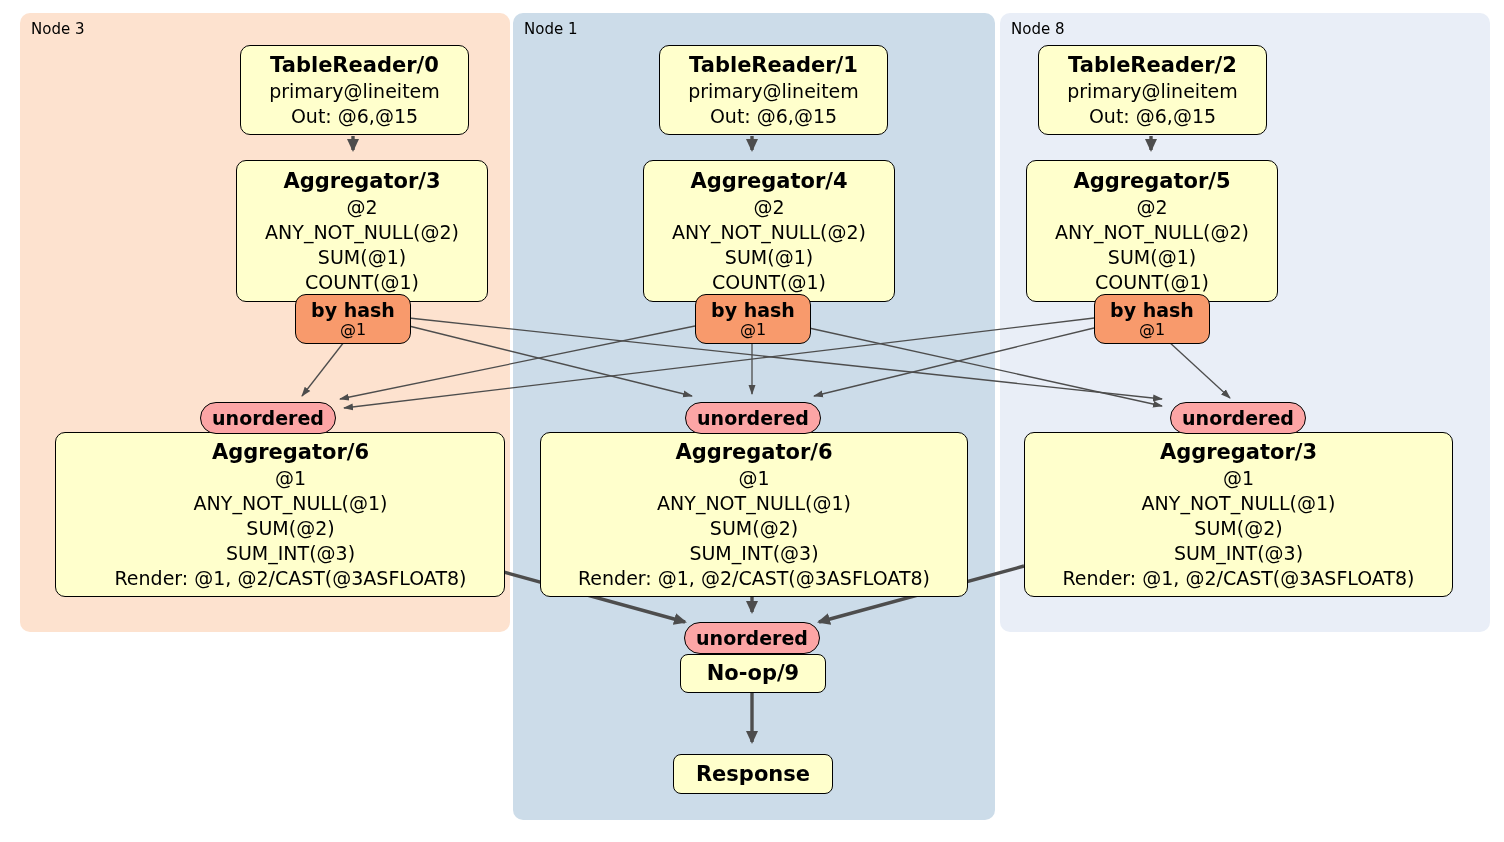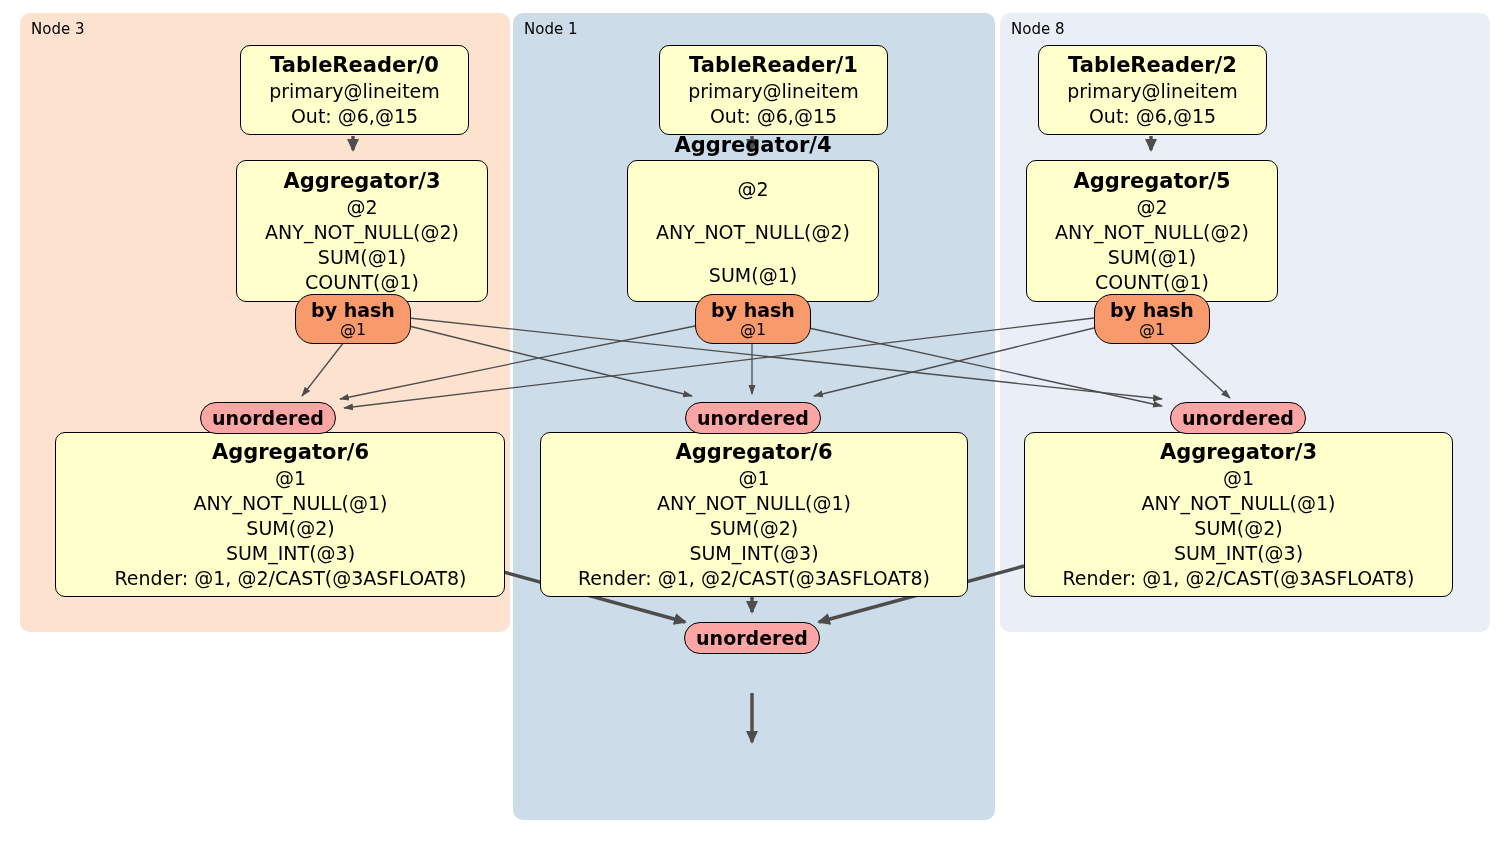--- a/index.html
+++ b/index.html
@@ -19,21 +19,21 @@
 
   .opbox{
     position:absolute;background:#ffffcc;border:1.6px solid #000;border-radius:10px;
     display:flex;flex-direction:column;justify-content:center;align-items:center;
     text-align:center;z-index:2;color:#000;
   }
   .op-title{font-weight:bold;font-size:21px;line-height:27px;white-space:nowrap;text-align:center;}
   .op-line{font-size:19px;line-height:25px;white-space:nowrap;}
 
   .router{
-    position:absolute;background:#f89a6c;border:1.6px solid #000;border-radius:18px;
+    position:absolute;background:#f89a6c;border:1.6px solid #000;border-radius:11px;
     display:flex;flex-direction:column;justify-content:center;align-items:center;
     z-index:3;color:#000;width:114px;height:48px;
   }
   .router-title{font-weight:bold;font-size:19px;line-height:22px;}
   .router-detail{font-size:16px;line-height:18px;}
 
   .stream{
     position:absolute;background:#fca5a5;border:1.6px solid #000;border-radius:16px;
     display:flex;justify-content:center;align-items:center;
     z-index:3;color:#000;font-weight:bold;font-size:19px;width:134px;height:30px;
@@ -107,21 +107,21 @@
     <div class="op-line">Out: @6,@15</div>
   </div>
 
   <div class="opbox" style="left:236px;top:160px;width:250px;height:140px;">
     <div class="op-title">Aggregator/3</div>
     <div class="op-line">@2</div>
     <div class="op-line">ANY_NOT_NULL(@2)</div>
     <div class="op-line">SUM(@1)</div>
     <div class="op-line">COUNT(@1)</div>
   </div>
-  <div class="opbox" style="left:627px;top:160px;width:250px;height:140px;gap:18px;">
+  <div class="opbox" style="left:643px;top:160px;width:250px;height:140px;">
     <div class="op-title">Aggregator/4</div>
     <div class="op-line">@2</div>
     <div class="op-line">ANY_NOT_NULL(@2)</div>
     <div class="op-line">SUM(@1)</div>
     <div class="op-line">COUNT(@1)</div>
   </div>
   <div class="opbox" style="left:1026px;top:160px;width:250px;height:140px;">
     <div class="op-title">Aggregator/5</div>
     <div class="op-line">@2</div>
     <div class="op-line">ANY_NOT_NULL(@2)</div>
@@ -174,14 +174,20 @@
     <div class="op-line">ANY_NOT_NULL(@1)</div>
     <div class="op-line">SUM(@2)</div>
     <div class="op-line">SUM_INT(@3)</div>
     <div class="op-line">Render: @1, @2/CAST(@3ASFLOAT8)</div>
   </div>
 
   <div class="stream" style="left:684px;top:622px;">
     <span>unordered</span>
   </div>
 
+  <div class="opbox" style="left:680px;top:654px;width:144px;height:37px;border-radius:8px;">
+    <div class="op-title">No-op/9</div>
+  </div>
+  <div class="opbox" style="left:673px;top:754px;width:158px;height:38px;border-radius:8px;">
+    <div class="op-title">Response</div>
+  </div>
 
 </div>
 
 </body></html>

